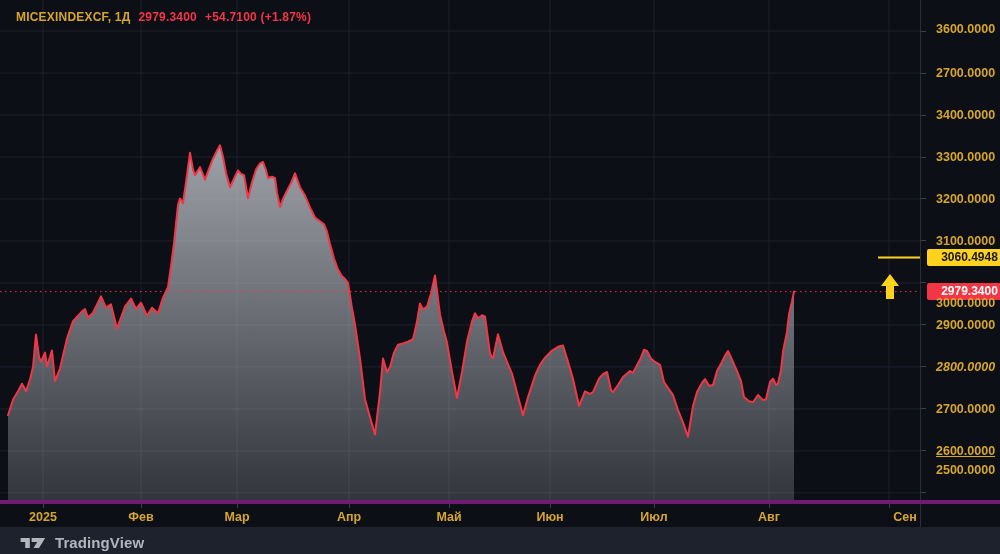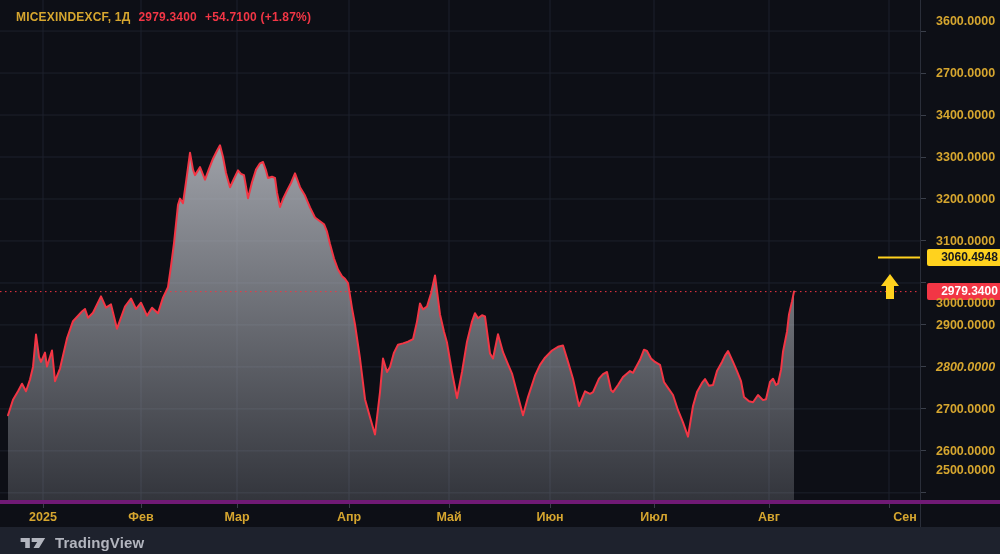--- a/index.html
+++ b/index.html
@@ -99,41 +99,41 @@
       <span class="sym">MICEXINDEXCF, 1Д</span>
       <span class="red">2979.3400</span>
       <span class="red">+54.7100 (+1.87%)</span>
     </div>
   </div>
 
   <div class="price-axis" id="price-axis">
     <div class="price-tag" id="target-tag" style="top: 249.059px; background: rgb(255, 210, 30); color: rgb(21, 23, 31);">3060.4948</div>
     <div class="price-tag" id="last-tag" style="top: 283.129px; background: rgb(242, 54, 69); color: rgb(255, 255, 255);">2979.3400</div>
   <div class="pa-tick" style="top: 30.5663px;"></div>
-      <div class="pa-label" style="top: 13px;">3600.0000</div>
+      <div class="pa-label" style="top: 21px;">3600.0000</div>
       <div class="pa-tick" style="top: 72.5479px;"></div>
       <div class="pa-label" style="top: 65.0479px;">2700.0000</div>
       <div class="pa-tick" style="top: 114.529px;"></div>
       <div class="pa-label" style="top: 107.029px;">3400.0000</div>
       <div class="pa-tick" style="top: 156.511px;"></div>
       <div class="pa-label" style="top: 149.011px;">3300.0000</div>
       <div class="pa-tick" style="top: 198.492px;"></div>
       <div class="pa-label" style="top: 190.992px;">3200.0000</div>
       <div class="pa-tick" style="top: 240.474px;"></div>
       <div class="pa-label" style="top: 232.974px;">3100.0000</div>
       <div class="pa-tick" style="top: 282.455px;"></div>
       <div class="pa-label" style="top: 274.955px; margin-top: 20px;">3000.0000</div>
       <div class="pa-tick" style="top: 324.437px;"></div>
       <div class="pa-label" style="top: 316.937px;">2900.0000</div>
       <div class="pa-tick" style="top: 366.419px;"></div>
       <div class="pa-label" style="top: 358.919px; font-style: italic;">2800.0000</div>
       <div class="pa-tick" style="top: 408.4px;"></div>
       <div class="pa-label" style="top: 400.9px;">2700.0000</div>
       <div class="pa-tick" style="top: 450.382px;"></div>
-      <div class="pa-label" style="top: 442.882px;">2600.0000</div>
+      <div class="pa-label" style="top: 442.882px; text-decoration: underline;">2600.0000</div>
       <div class="pa-tick" style="top: 492.363px;"></div>
       <div class="pa-label" style="top: 462px;">2500.0000</div>
     </div>
 
   <div class="time-axis" id="time-axis">
       <div class="ta-tick" style="left: 43px;"></div>
       <div class="ta-label year" style="left: 43px;">2025</div>
       <div class="ta-tick" style="left: 141px;"></div>
       <div class="ta-label" style="left: 141px;">Фев</div>
       <div class="ta-tick" style="left: 237px;"></div>

